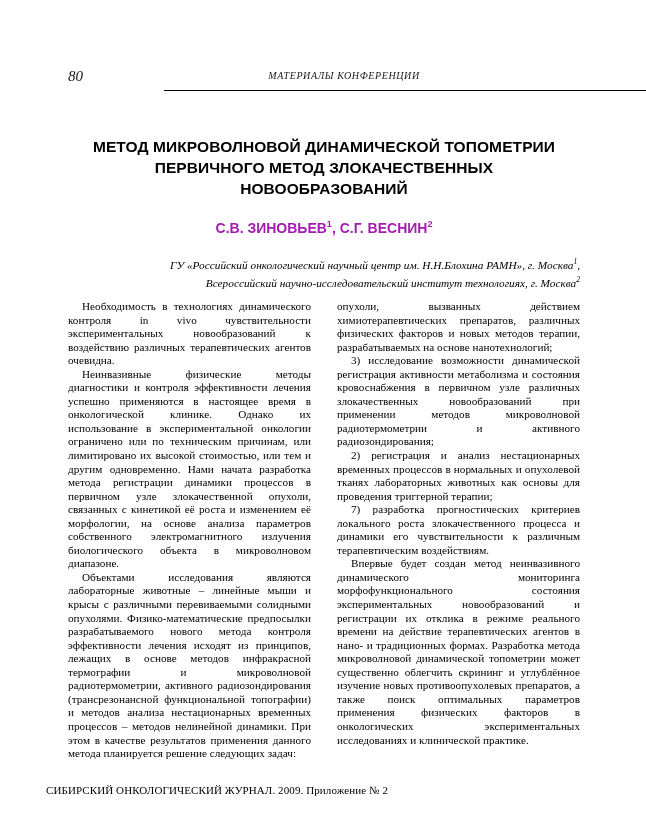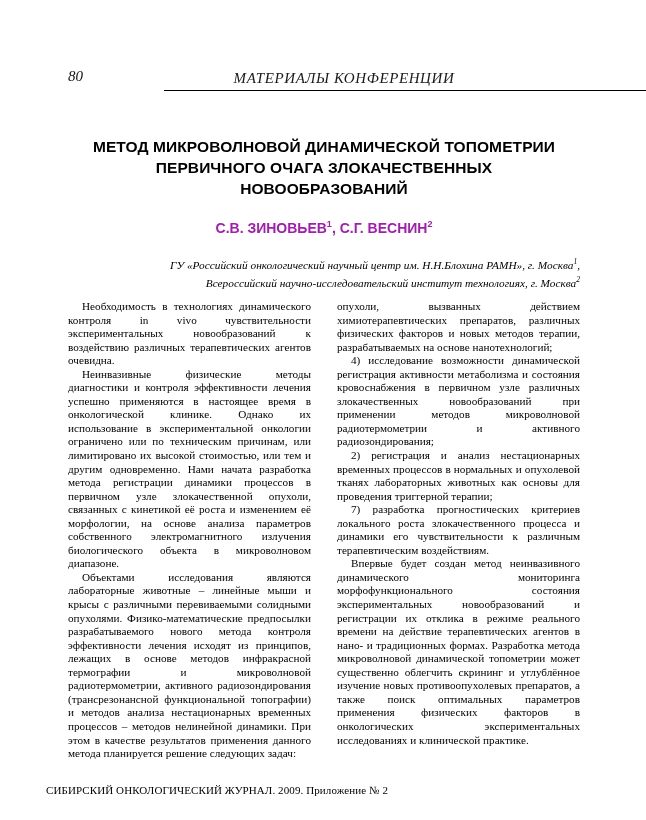--- a/index.html
+++ b/index.html
@@ -42,21 +42,21 @@
     color: #111;
   }
   .running-title {
     position: absolute;
     left: 40px;
     top: 2px;
     width: 472px;
     text-align: center;
     font-family: "Liberation Serif", serif;
     font-style: italic;
-    font-size: 15px;
+    font-size: 10px;
     letter-spacing: 0.6px;
     color: #1a1a1a;
   }
   .rule-top {
     position: absolute;
     left: 96px;
     top: 22px;
     width: 484px;
     height: 1px;
     background: #000;
@@ -150,21 +150,21 @@
 
   <div class="running-head">
     <div class="folio">80</div>
     <div class="running-title">МАТЕРИАЛЫ КОНФЕРЕНЦИИ</div>
     <div class="rule-top"></div>
   </div>
 
   <div class="title-block">
     <div class="article-title">
       <span>МЕТОД МИКРОВОЛНОВОЙ ДИНАМИЧЕСКОЙ ТОПОМЕТРИИ</span><br>
-      <span>ПЕРВИЧНОГО ОЧАГА ЗЛОКАЧЕСТВЕННЫХ</span><br>
+      <span>ПЕРВИЧНОГО МЕТОД ЗЛОКАЧЕСТВЕННЫХ</span><br>
       <span>НОВООБРАЗОВАНИЙ</span>
     </div>
 
     <div class="authors">
       <span>С.В. ЗИНОВЬЕВ</span><sup>1</sup><span>, С.Г. ВЕСНИН</span><sup>2</sup>
     </div>
 
     <div class="affil">
       <span>ГУ «Российский онкологический научный центр им. Н.Н.Блохина РАМН», г. Москва</span><sup>1</sup><span>,</span><br>
       <span>Всероссийский научно-исследовательский институт технологиях, г. Москва</span><sup>2</sup>
@@ -172,21 +172,21 @@
   </div>
 
   <div class="columns">
     <div class="col">
       <p>Необходимость в технологиях динамического контроля in vivo чувствительности экспериментальных новообразований к воздействию различных терапевтических агентов очевидна.</p>
       <p>Неинвазивные физические методы диагностики и контроля эффективности лечения успешно применяются в настоящее время в онкологической клинике. Однако их использование в экспериментальной онкологии ограничено или по техническим причинам, или лимитировано их высокой стоимостью, или тем и другим одновременно. Нами начата разработка метода регистрации динамики процессов в первичном узле злокачественной опухоли, связанных с кинетикой её роста и изменением её морфологии, на основе анализа параметров собственного электромагнитного излучения биологического объекта в микроволновом диапазоне.</p>
       <p>Объектами исследования являются лабораторные животные – линейные мыши и крысы с различными перевиваемыми солидными опухолями. Физико-математические предпосылки разрабатываемого нового метода контроля эффективности лечения исходят из принципов, лежащих в основе методов инфракрасной термографии и микроволновой радиотермометрии, активного радиозондирования (трансрезонансной функциональной топографии) и методов анализа нестационарных временных процессов – методов нелинейной динамики. При этом в качестве результатов применения данного метода планируется решение следующих задач:</p>
     </div>
     <div class="col">
       <p class="noindent">опухоли, вызванных действием химиотерапевтических препаратов, различных физических факторов и новых методов терапии, разрабатываемых на основе нанотехнологий;</p>
-      <p>4) исследование возможности динамической регистрация активности метаболизма и состояния кровоснабжения в первичном узле различных злокачественных новообразований при применении методов микроволновой радиотермометрии и активного радиозондирования;</p>
+      <p>3) исследование возможности динамической регистрация активности метаболизма и состояния кровоснабжения в первичном узле различных злокачественных новообразований при применении методов микроволновой радиотермометрии и активного радиозондирования;</p>
       <p>2) регистрация и анализ нестационарных временных процессов в нормальных и опухолевой тканях лабораторных животных как основы для проведения триггерной терапии;</p>
       <p>7) разработка прогностических критериев локального роста злокачественного процесса и динамики его чувствительности к различным терапевтическим воздействиям.</p>
       <p>Впервые будет создан метод неинвазивного динамического мониторинга морфофункционального состояния экспериментальных новообразований и регистрации их отклика в режиме реального времени на действие терапевтических агентов в нано- и традиционных формах. Разработка метода микроволновой динамической топометрии может существенно облегчить скрининг и углублённое изучение новых противоопухолевых препаратов, а также поиск оптимальных параметров применения физических факторов в онкологических экспериментальных исследованиях и клинической практике.</p>
     </div>
   </div>
 
   <div class="footer">СИБИРСКИЙ ОНКОЛОГИЧЕСКИЙ ЖУРНАЛ. 2009. Приложение № 2</div>
 
 </div>
 

